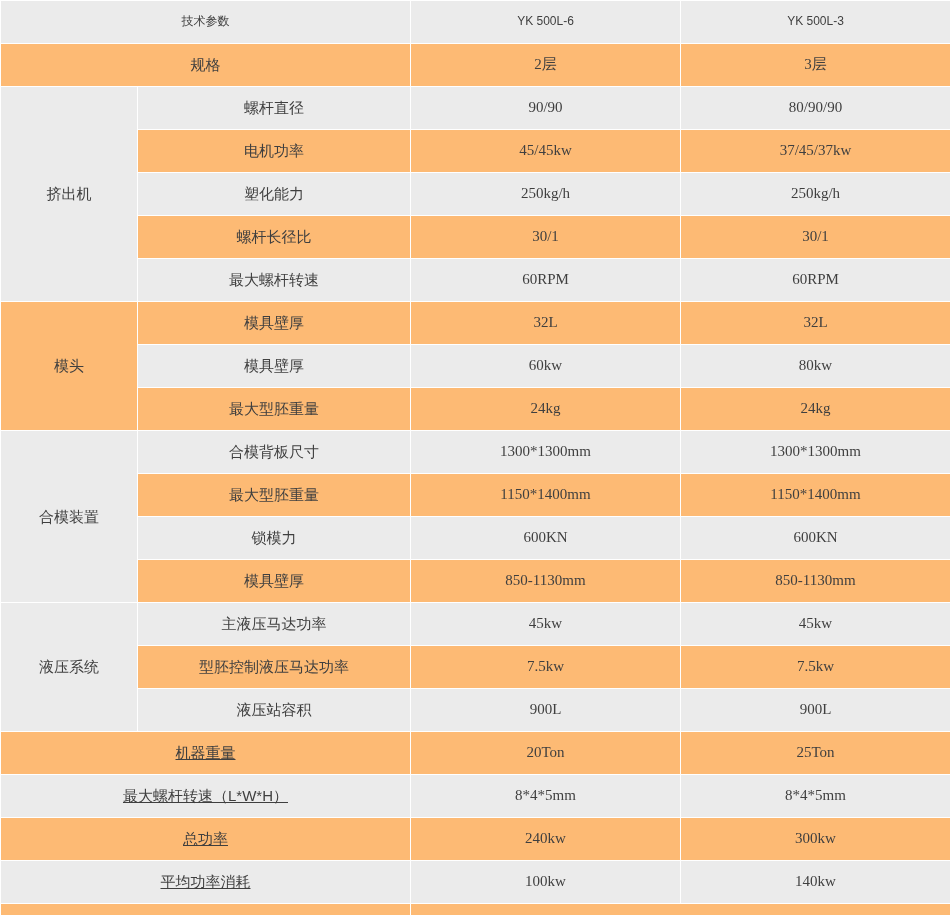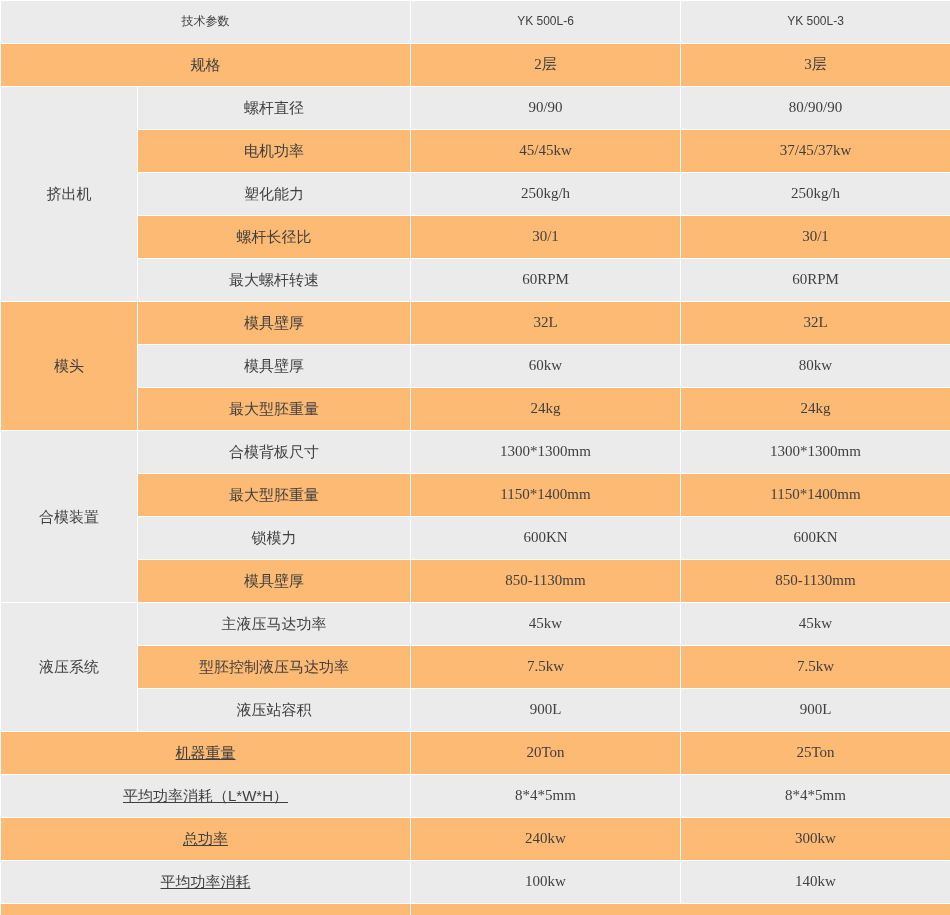--- a/index.html
+++ b/index.html
@@ -167,21 +167,21 @@
       <td class="value">900L</td>
       <td class="value">900L</td>
     </tr>
 
     <tr class="alt">
       <td class="wide" colspan="2">机器重量</td>
       <td class="value">20Ton</td>
       <td class="value">25Ton</td>
     </tr>
     <tr>
-      <td class="wide" colspan="2">平均功率消耗（L*W*H）</td>
+      <td class="wide" colspan="2">最大螺杆转速（L*W*H）</td>
       <td class="value">8*4*5mm</td>
       <td class="value">8*4*5mm</td>
     </tr>
     <tr class="alt">
       <td class="wide" colspan="2">总功率</td>
       <td class="value">240kw</td>
       <td class="value">300kw</td>
     </tr>
     <tr>
       <td class="wide" colspan="2">平均功率消耗</td>

